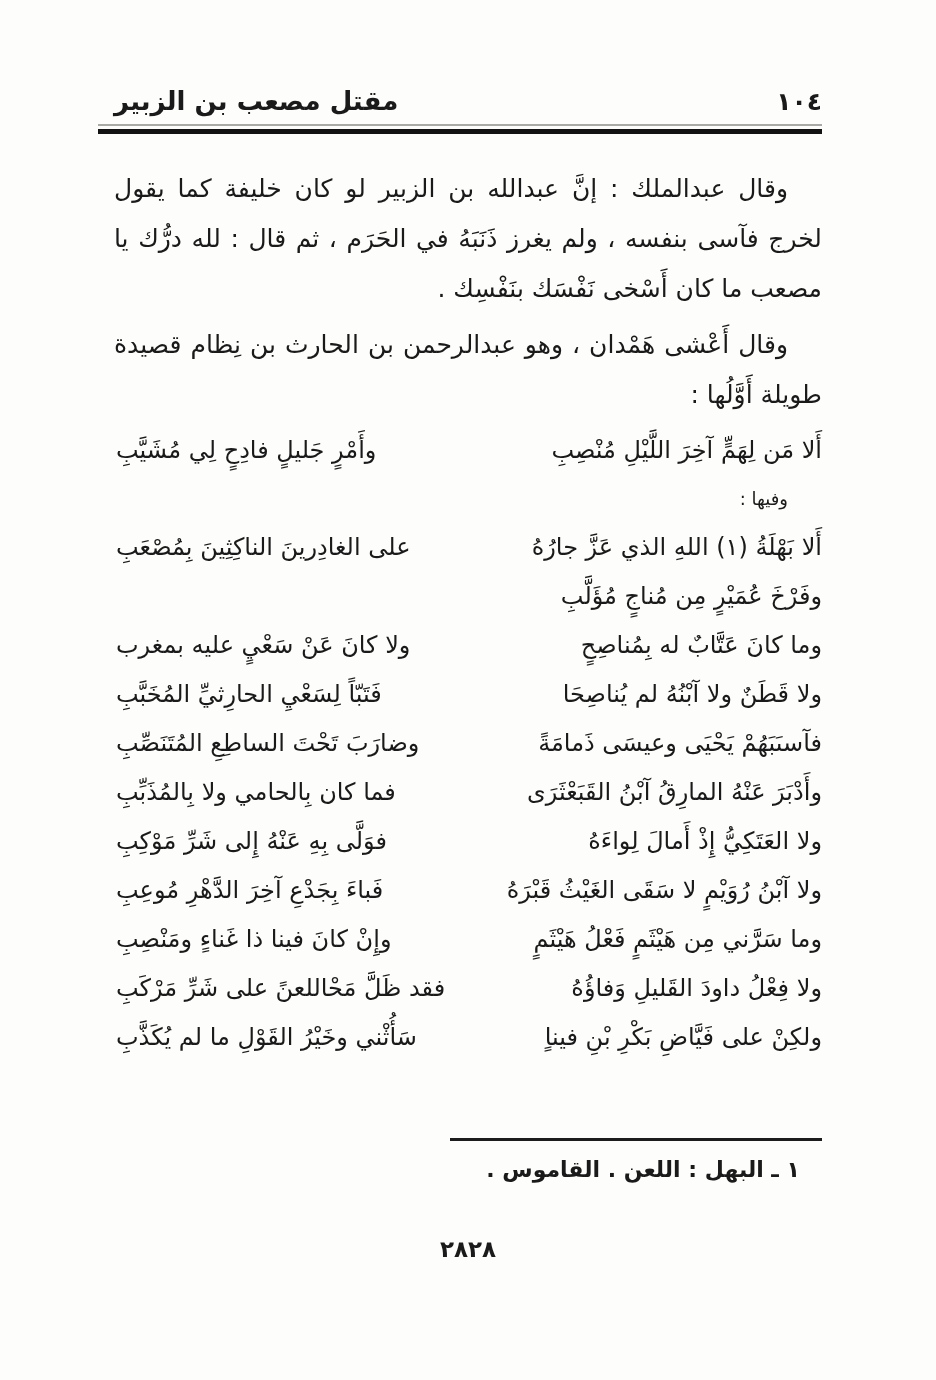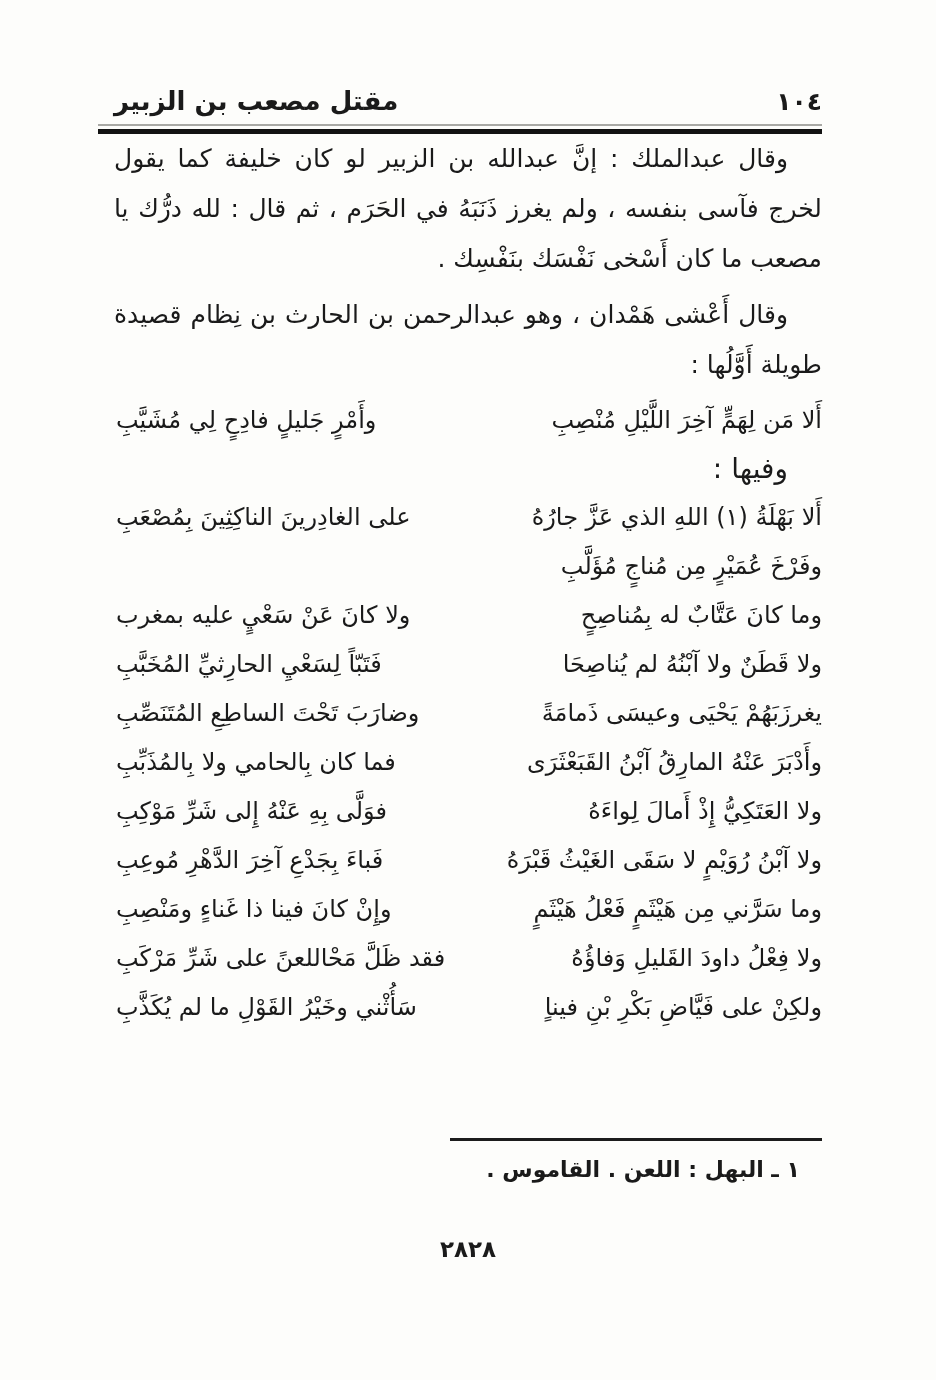--- a/index.html
+++ b/index.html
@@ -22,31 +22,31 @@
   }
   .header .pnum  { font-size:25px; letter-spacing:2px; }
   .header .title { font-size:26px; }
   .rule {
     margin-top:8px;
     margin-left:-16px;
     height:3px;
     border-top:2px solid #a9a9a5;
     border-bottom:5px solid #121212;
   }
-  .body { padding-top:0; }
+  .body { padding-top:30px; }
   .prose {
     margin:0 0 6px 0;
     font-size:25px;
     line-height:50px;
     text-align:justify;
   }
   .indent { text-indent:34px; }
   .wafiha {
     margin:0;
-    font-size:28px;
+    font-size:18px;
     line-height:48px;
     text-indent:34px;
   }
   .verse-row {
     display:flex;
     justify-content:space-between;
     align-items:baseline;
     height:49px;
     line-height:49px;
     font-size:24px;
@@ -115,21 +115,21 @@
     </div>
     <div class="verse-row">
       <span class="hemi-right">وما كانَ عَتَّابٌ له بِمُناصِحٍ</span>
       <span class="hemi-left">ولا كانَ عَنْ سَعْيٍ عليه بمغرب</span>
     </div>
     <div class="verse-row">
       <span class="hemi-right">ولا قَطَنٌ ولا آبْنُهُ لم يُناصِحَا</span>
       <span class="hemi-left">فَتَبّاً لِسَعْيِ الحارِثيِّ المُخَبَّبِ</span>
     </div>
     <div class="verse-row">
-      <span class="hemi-right">يغرزَبَهُمْ يَحْيَى وعيسَى ذَمامَةً</span>
+      <span class="hemi-right">فآسىَبَهُمْ يَحْيَى وعيسَى ذَمامَةً</span>
       <span class="hemi-left">وضارَبَ تَحْتَ الساطِعِ المُتَنَصِّبِ</span>
     </div>
     <div class="verse-row">
       <span class="hemi-right">وأَدْبَرَ عَنْهُ المارِقُ آبْنُ القَبَعْثَرَى</span>
       <span class="hemi-left">فما كان بِالحامي ولا بِالمُذَبِّبِ</span>
     </div>
     <div class="verse-row">
       <span class="hemi-right">ولا العَتَكِيُّ إِذْ أَمالَ لِواءَهُ</span>
       <span class="hemi-left">فوَلَّى بِهِ عَنْهُ إِلى شَرِّ مَوْكِبِ</span>
     </div>

